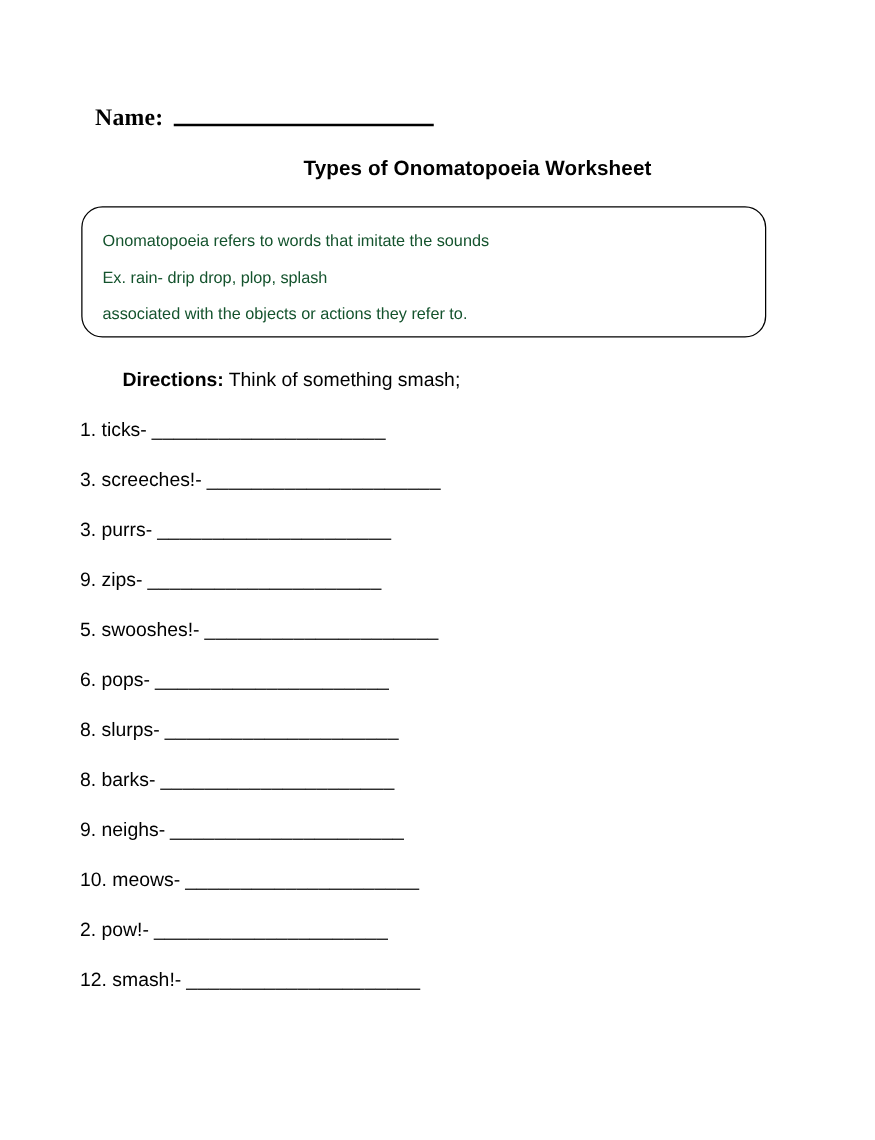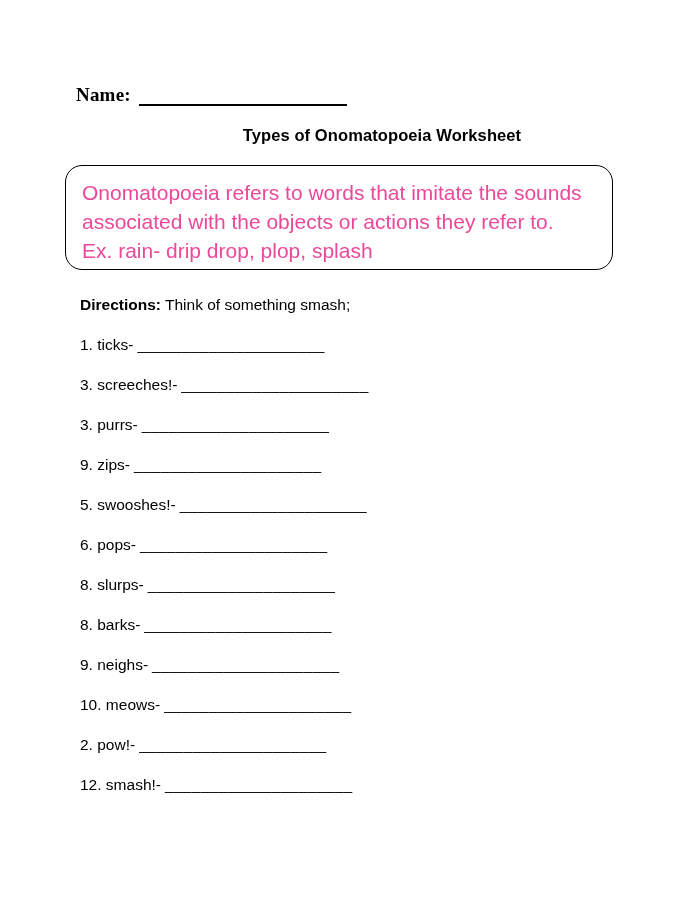--- a/index.html
+++ b/index.html
@@ -27,21 +27,21 @@
     top: 84px;
     width: 548px;
     height: 26px;
   }
 
   .name-group {
     position: absolute;
     left: 0;
     top: 0;
     display: flex;
-    align-items: flex-end;
+    align-items: flex-start;
   }
 
   .date-group {
     position: absolute;
     left: 344px;
     top: 0;
     display: flex;
     align-items: baseline;
   }
 
@@ -91,48 +91,49 @@
     border-radius: 17px;
     background: #ffffff;
   }
 
   .info-box-inner {
     padding: 12px 0 0 16px;
   }
 
   .info-line {
     font-family: "Liberation Sans", sans-serif;
-    font-size: 21px;
+    font-size: 13px;
     line-height: 29px;
-    color: #ec4899;
+    color: #14532d;
     white-space: nowrap;
   }
 
   
   .directions {
     position: absolute;
     left: 80px;
     top: 294px;
     font-size: 15.5px;
     line-height: 22px;
     white-space: nowrap;
   }
 
   .directions-label {
     font-weight: bold;
+    margin-left: 18px;
   }
 
   .directions-text {
     font-weight: normal;
   }
 
   
   .prompt-list {
     position: absolute;
-    left: 80px;
+    left: 64px;
     top: 334px;
     width: 560px;
   }
 
   .prompt-item {
     height: 40px;
     display: flex;
     align-items: flex-start;
     font-size: 15.5px;
     line-height: 22px;
@@ -159,22 +160,22 @@
       <span class="field-label">Name:</span>
       <span class="field-rule name-rule"></span>
     </div>
   </div>
 
   <div class="worksheet-title">Types of Onomatopoeia Worksheet</div>
 
   <div class="info-box">
     <div class="info-box-inner">
       <div class="info-line">Onomatopoeia refers to words that imitate the sounds</div>
+      <div class="info-line">Ex. rain- drip drop, plop, splash</div>
       <div class="info-line">associated with the objects or actions they refer to.</div>
-      <div class="info-line">Ex. rain- drip drop, plop, splash</div>
     </div>
   </div>
 
   <div class="directions">
     <span class="directions-label">Directions:</span><span class="directions-text"> Think of something smash;</span>
   </div>
 
   <div class="prompt-list">
 
     <div class="prompt-item">

